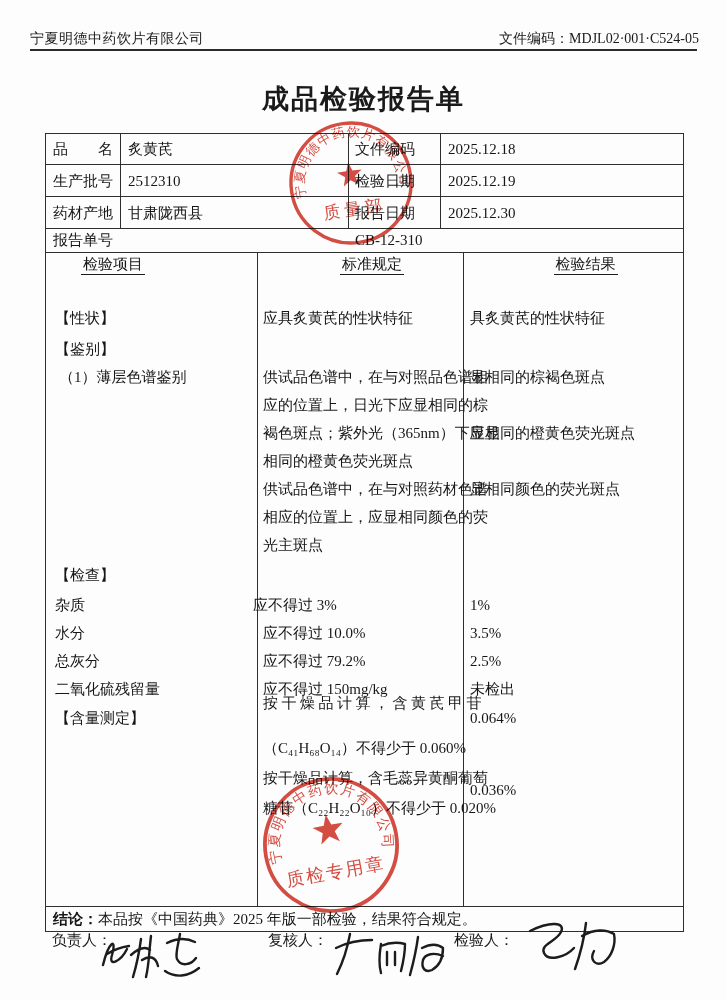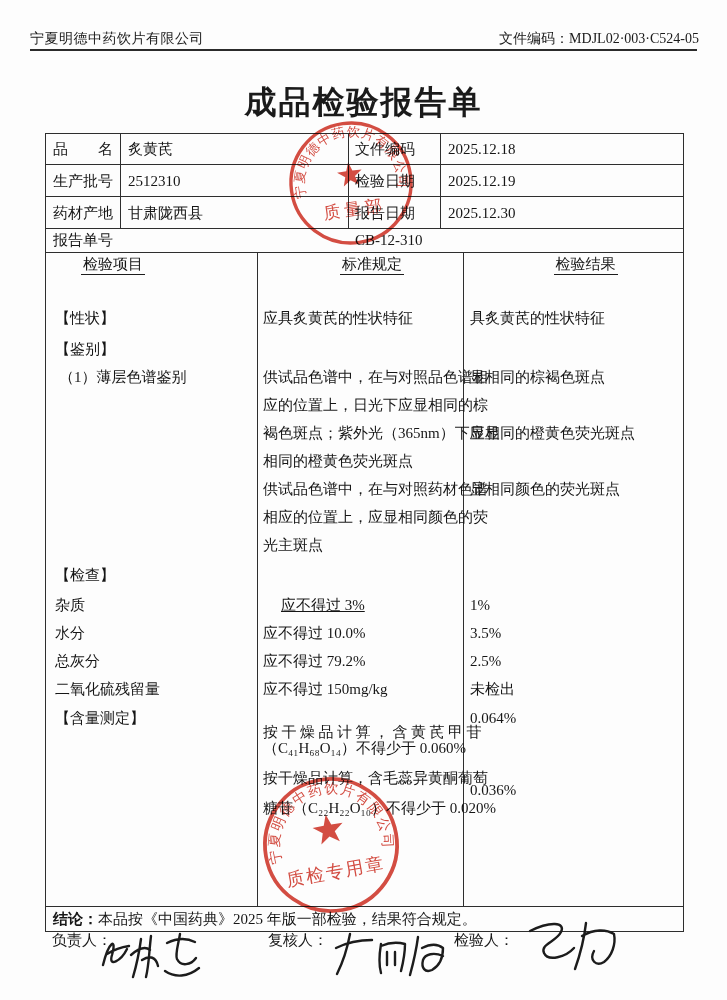--- a/index.html
+++ b/index.html
@@ -7,42 +7,42 @@
     width:727px;height:1000px;position:relative;overflow:hidden;
     background:#fdfdfd;
     font-family:"Liberation Serif","DejaVu Serif",serif;
     color:#1a1a1a;
   }
   .abs{position:absolute;}
   
   .ph-company{left:30px;top:30px;font-size:14px;letter-spacing:.5px;}
   .ph-code{right:28px;top:30px;font-size:14px;}
   .ph-rule{left:30px;top:49px;width:667px;height:2px;background:#2b2b2b;}
-  .doc-title{left:0;top:81px;width:727px;text-align:center;font-size:32px;font-weight:bold;letter-spacing:2px;}
+  .doc-title{left:0;top:81px;width:727px;text-align:center;font-size:27px;font-weight:bold;letter-spacing:2px;}
   
   .tbl{left:45px;top:133px;width:582px;height:799px;}
   .hline{position:absolute;height:1px;background:#2e2e2e;left:0;width:639px;}
   .vline{position:absolute;width:1px;background:#2e2e2e;}
   .line{position:absolute;font-size:15px;line-height:20px;white-space:nowrap;color:#161616;}
   .ctr{text-align:center;}
   .colhead{font-size:15px;}
   .colhead span{border-bottom:1px solid #1c1c1c;padding:0 2px 2px 2px;margin-left:24px;}
   .wide{letter-spacing:3.5px;}
   .bold{font-weight:bold;}
   
   .stamp{position:absolute;mix-blend-mode:multiply;opacity:.88;}
   
   .sig{position:absolute;}
   .sig path{fill:none;stroke:#1c1c1c;stroke-width:2.4;stroke-linecap:round;stroke-linejoin:round;}
 </style>
 </head>
 <body>
 
 <div class="abs ph-company">宁夏明德中药饮片有限公司</div>
-<div class="abs ph-code"><span>文件编码：</span><span>MDJL02·003·C524-05</span></div>
+<div class="abs ph-code"><span>文件编码：</span><span>MDJL02·001·C524-05</span></div>
 <div class="abs ph-rule"></div>
 
 <div class="abs doc-title">成品检验报告单</div>
 
 <div class="abs tbl">
 
   <div class="hline" style="top:0;"></div>
   <div class="hline" style="top:31px;"></div>
   <div class="hline" style="top:63px;"></div>
   <div class="hline" style="top:95px;"></div>
@@ -91,25 +91,25 @@
   <div class="line" style="left:10px;top:575px;">【含量测定】</div>
 
   <div class="line" style="left:218px;top:175px;">应具炙黄芪的性状特征</div>
   <div class="line" style="left:218px;top:234px;">供试品色谱中，在与对照品色谱相</div>
   <div class="line" style="left:218px;top:262px;">应的位置上，日光下应显相同的棕</div>
   <div class="line" style="left:218px;top:290px;">褐色斑点；紫外光（365nm）下应显</div>
   <div class="line" style="left:218px;top:318px;">相同的橙黄色荧光斑点</div>
   <div class="line" style="left:218px;top:346px;">供试品色谱中，在与对照药材色谱</div>
   <div class="line" style="left:218px;top:374px;">相应的位置上，应显相同颜色的荧</div>
   <div class="line" style="left:218px;top:402px;">光主斑点</div>
-  <div class="line" style="left:236px;top:462px;text-decoration:underline;">应不得过 3%</div>
+  <div class="line" style="left:208px;top:462px;">应不得过 3%</div>
   <div class="line" style="left:218px;top:490px;">应不得过 10.0%</div>
   <div class="line" style="left:218px;top:518px;">应不得过 79.2%</div>
   <div class="line" style="left:218px;top:546px;">应不得过 150mg/kg</div>
-  <div class="line wide" style="left:218px;top:589px;text-align:center;">按干燥品计算，含黄芪甲苷</div>
+  <div class="line wide" style="left:218px;top:560px;text-align:center;">按干燥品计算，含黄芪甲苷</div>
   <div class="line" style="left:218px;top:605px;">（C₄₁H₆₈O₁₄）不得少于 0.060%</div>
   <div class="line" style="left:218px;top:635px;">按干燥品计算，含毛蕊异黄酮葡萄</div>
   <div class="line" style="left:218px;top:665px;">糖苷（C₂₂H₂₂O₁₀）不得少于 0.020%</div>
 
   <div class="line" style="left:425px;top:175px;">具炙黄芪的性状特征</div>
   <div class="line" style="left:425px;top:234px;">显相同的棕褐色斑点</div>
   <div class="line" style="left:425px;top:290px;">显相同的橙黄色荧光斑点</div>
   <div class="line" style="left:425px;top:346px;">显相同颜色的荧光斑点</div>
   <div class="line" style="left:425px;top:462px;">1%</div>
   <div class="line" style="left:425px;top:490px;">3.5%</div>

